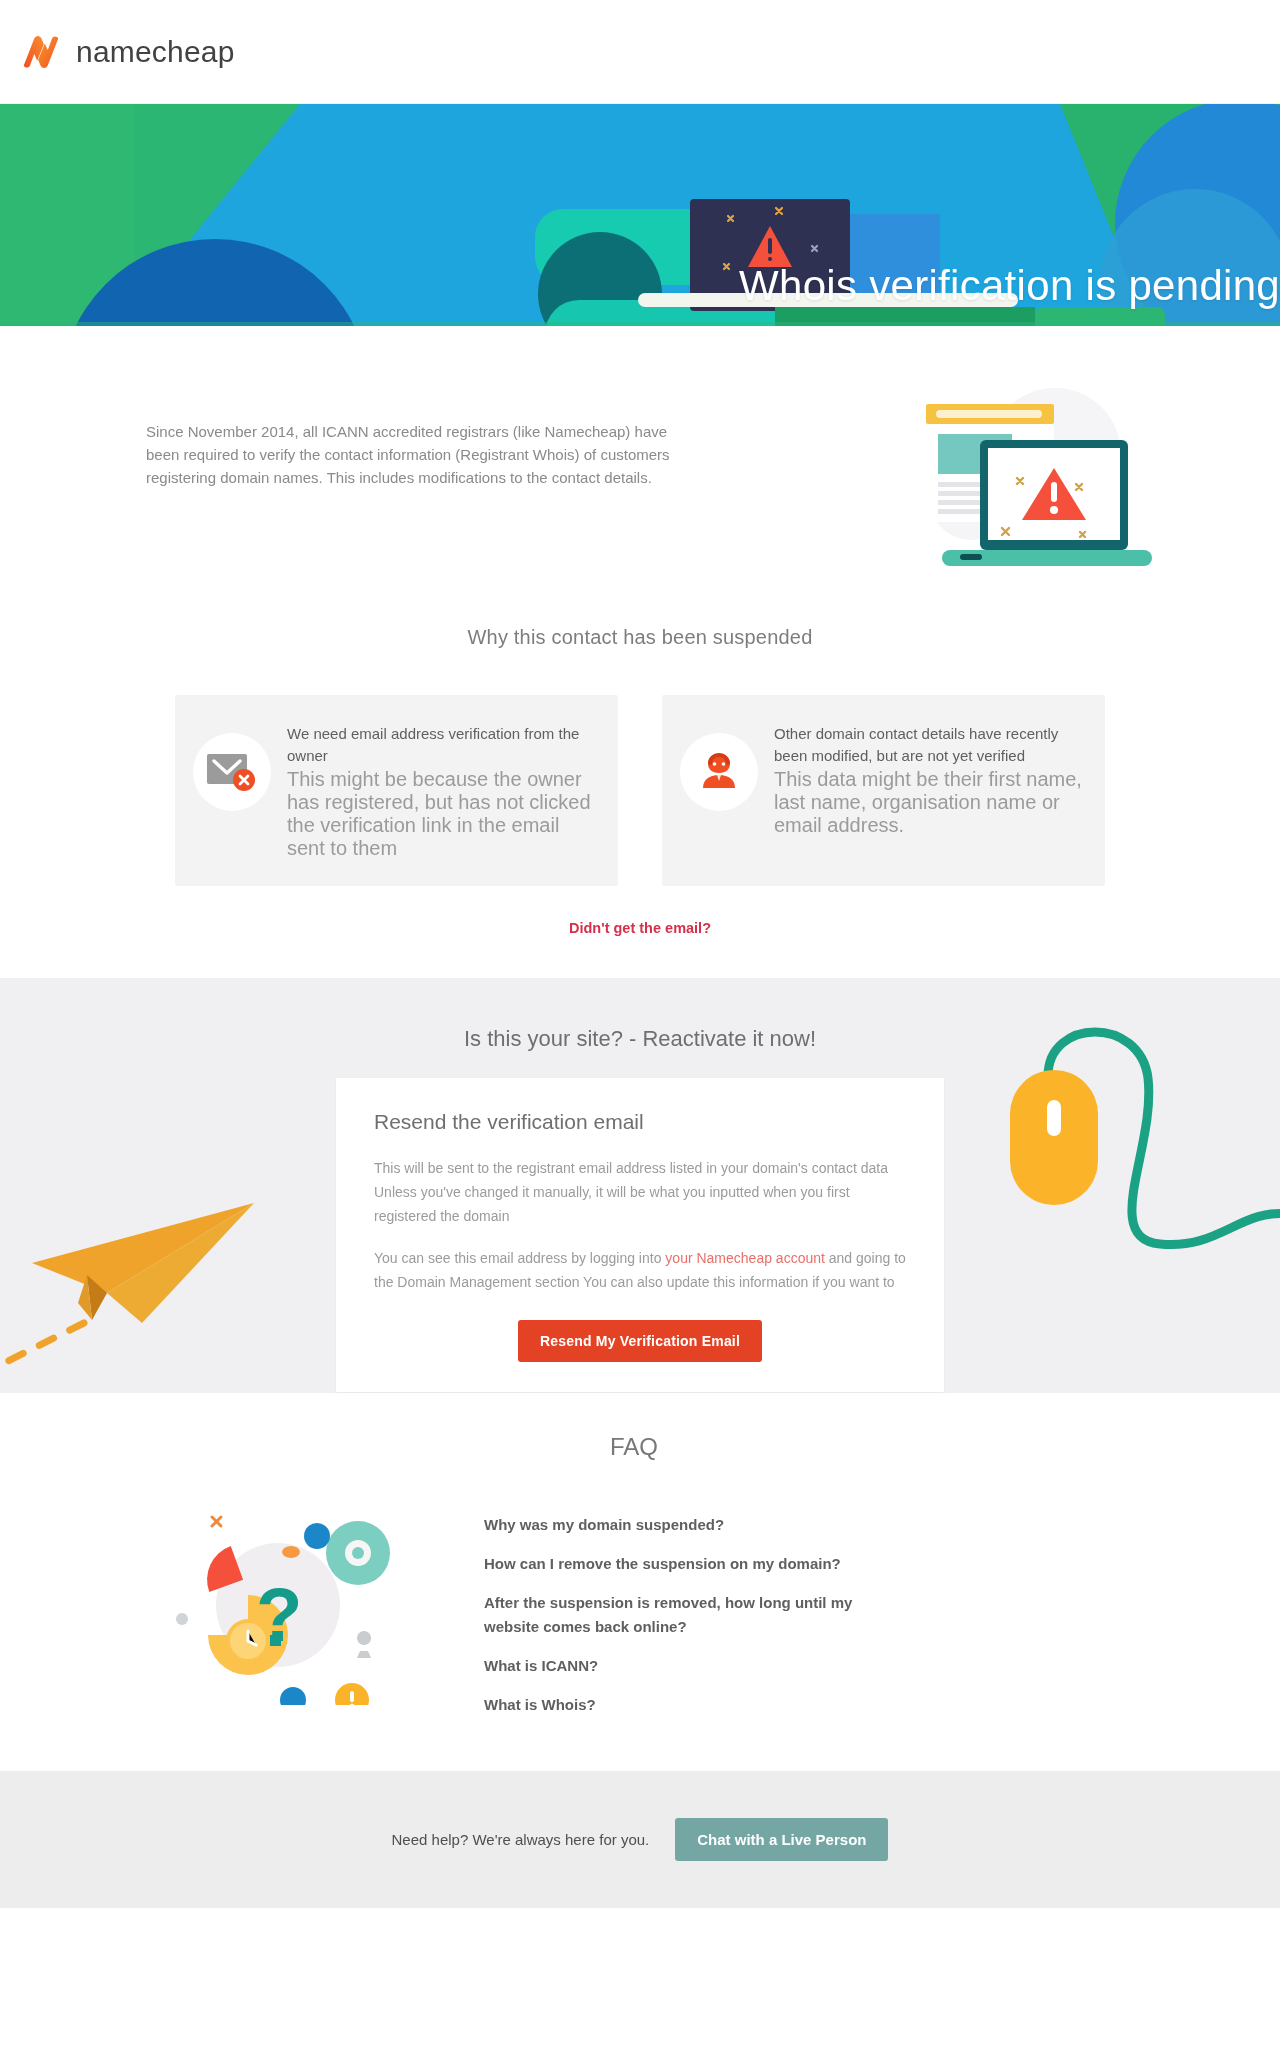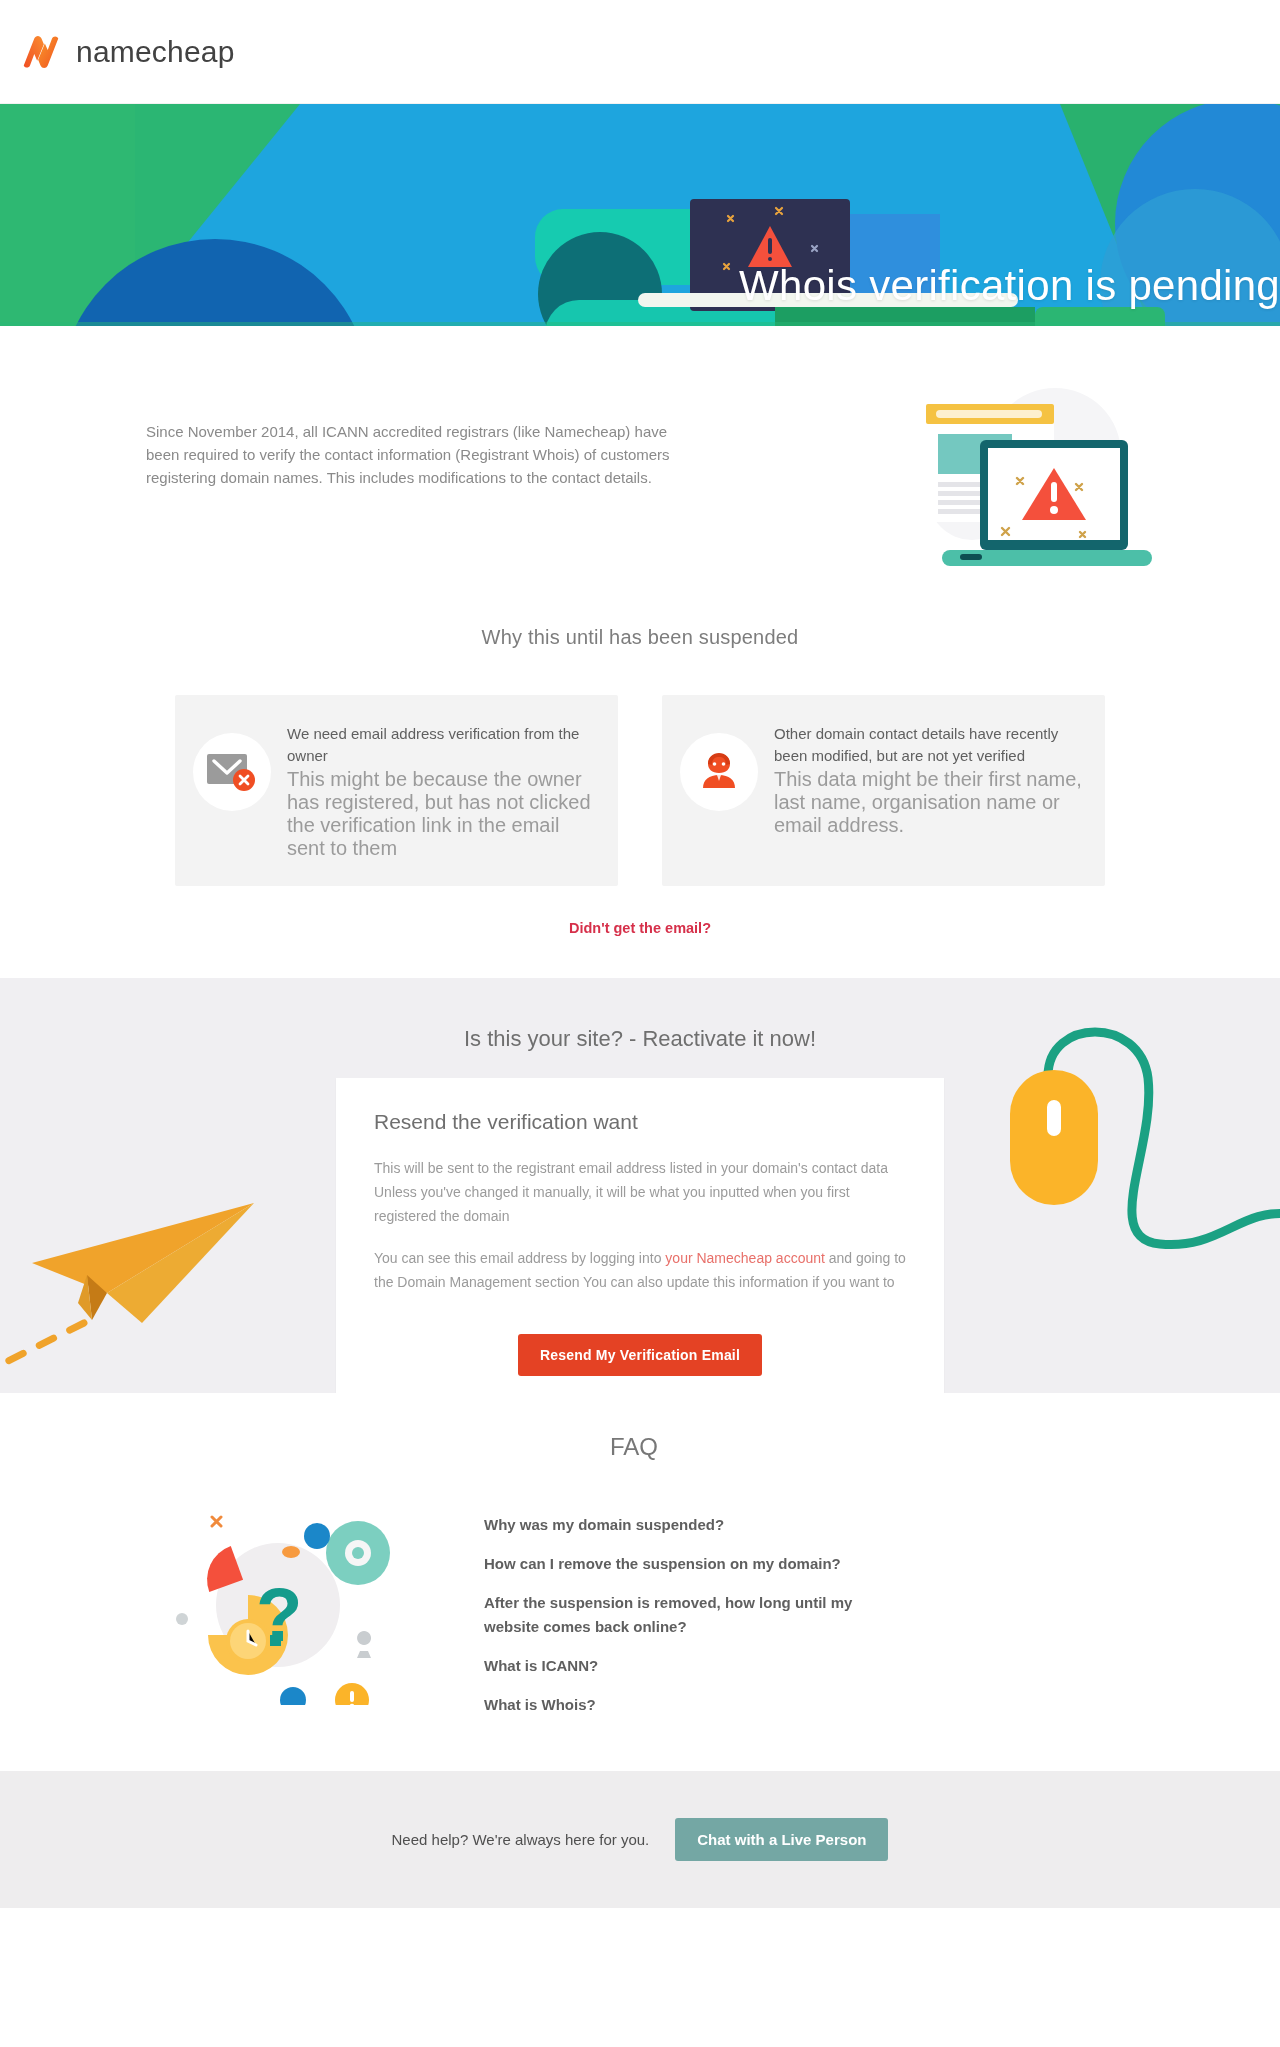--- a/index.html
+++ b/index.html
@@ -159,21 +159,21 @@
   }
   .resend-card p {
     font-size: 14px;
     line-height: 24px;
     color: #9b9b9b;
     margin-bottom: 18px;
   }
   .nc-link { color: #e8706a; text-decoration: none; }
   .resend-btn {
     display: block;
-    margin: 40px auto 0 auto;
+    margin: 26px auto 0 auto;
     background: #e44224;
     color: #ffffff;
     border: none;
     border-radius: 3px;
     font-size: 14px;
     font-weight: bold;
     padding: 13px 22px;
     cursor: pointer;
     font-family: "Liberation Sans", sans-serif;
     letter-spacing: .2px;
@@ -323,21 +323,21 @@
           <path d="M200 148 l5 5 M205 148 l-5 5"></path>
         </g>
         <rect x="62" y="166" width="210" height="16" rx="8" fill="#4cbfa8"></rect>
         <rect x="80" y="170" width="22" height="6" rx="3" fill="#0e4f52"></rect>
       </svg>
     </div>
   </div>
 </div>
 
 <div class="reasons">
-  <h2 class="section-title">Why this until has been suspended</h2>
+  <h2 class="section-title">Why this contact has been suspended</h2>
   <div class="cards">
 
     <div class="card">
       <div class="card-icon">
         <svg width="54" height="44" viewBox="0 0 54 44">
           <rect x="2" y="4" width="40" height="30" rx="2" fill="#9b9b9b"></rect>
           <path d="M9 11 L22 23 L35 11" fill="none" stroke="#ffffff" stroke-width="3.4" stroke-linecap="round" stroke-linejoin="round"></path>
           <circle cx="39" cy="30" r="11" fill="#f04e23"></circle>
           <g stroke="#ffffff" stroke-width="2.8" stroke-linecap="round">
             <path d="M35 26 l8 8 M43 26 l-8 8"></path>
@@ -389,21 +389,21 @@
     <svg width="300" height="280" viewBox="0 0 300 280">
       <path d="M58 68 C58 10 150 8 158 70 C166 140 110 230 170 236 C230 242 250 200 300 206" fill="none" stroke="#1ba183" stroke-width="9" stroke-linecap="round"></path>
       <rect x="20" y="62" width="88" height="135" rx="44" fill="#fbb429"></rect>
       <rect x="57" y="92" width="14" height="36" rx="7" fill="#ffffff"></rect>
     </svg>
   </div>
 
   <h2 class="reactivate-title">Is this your site?  -  Reactivate it now!</h2>
 
   <div class="resend-card">
-    <h3>Resend the verification want</h3>
+    <h3>Resend the verification email</h3>
     <p>This will be sent to the registrant email address listed in your domain's contact data  Unless you've changed it manually, it will be what you inputted when you first registered the domain</p>
     <p><span>You can see this email address by logging into </span><a href="#" class="nc-link">your Namecheap account</a><span> and going to the Domain Management section  You can also update this information if you want to</span></p>
     <button class="resend-btn">Resend My Verification Email</button>
   </div>
 </div>
 
 <div class="faq">
   <h2 class="faq-title">FAQ</h2>
   <div class="faq-inner">
     <div class="faq-art">

